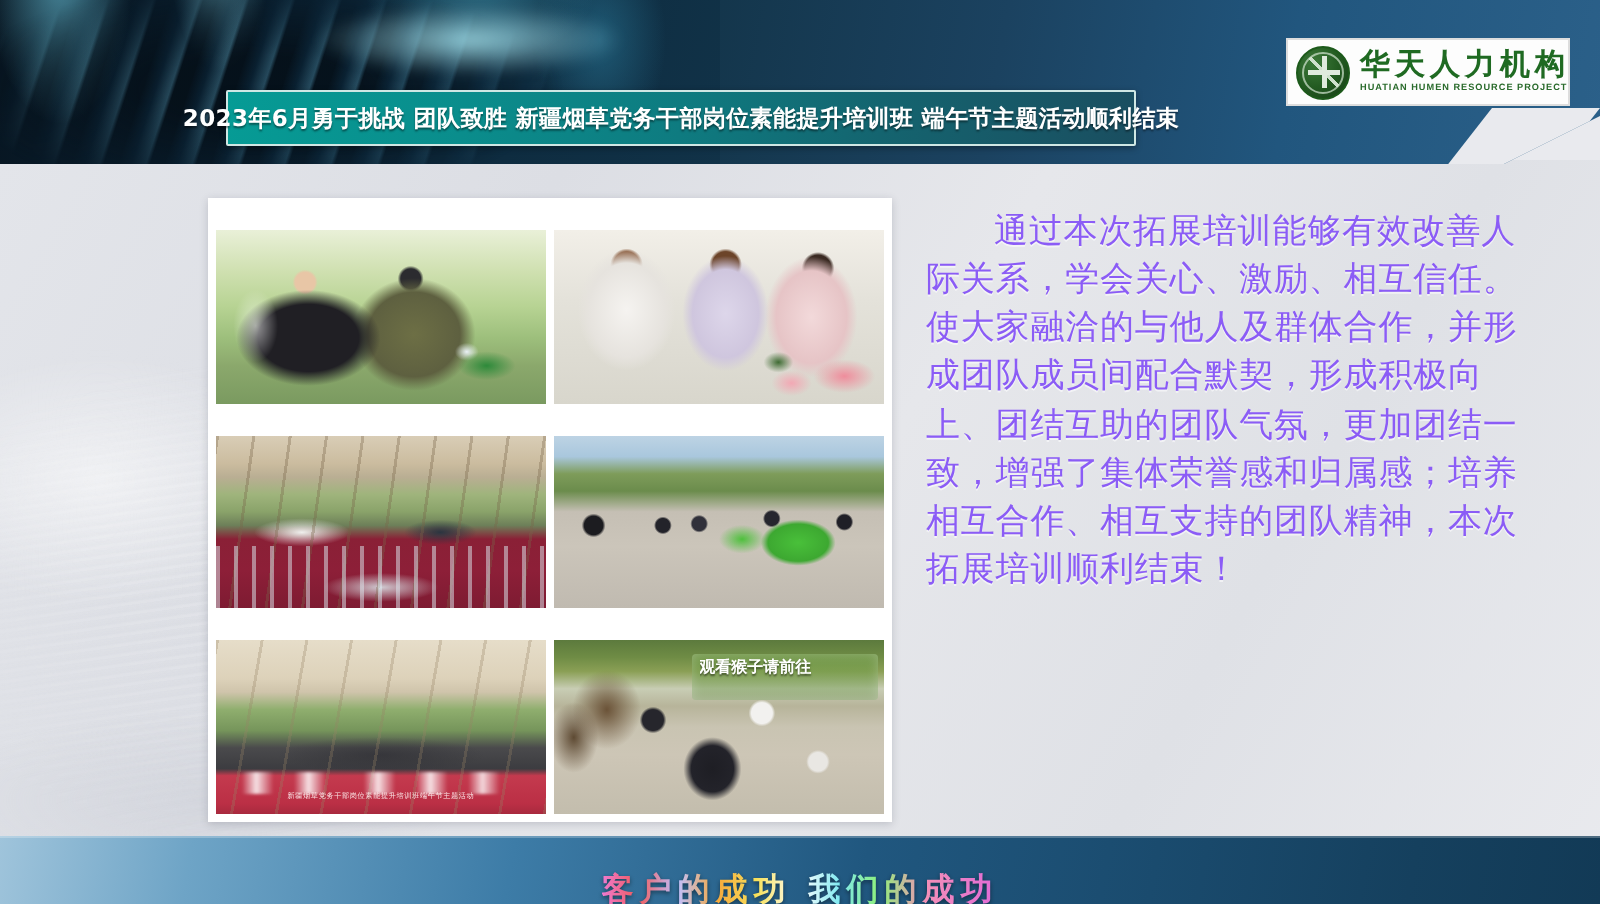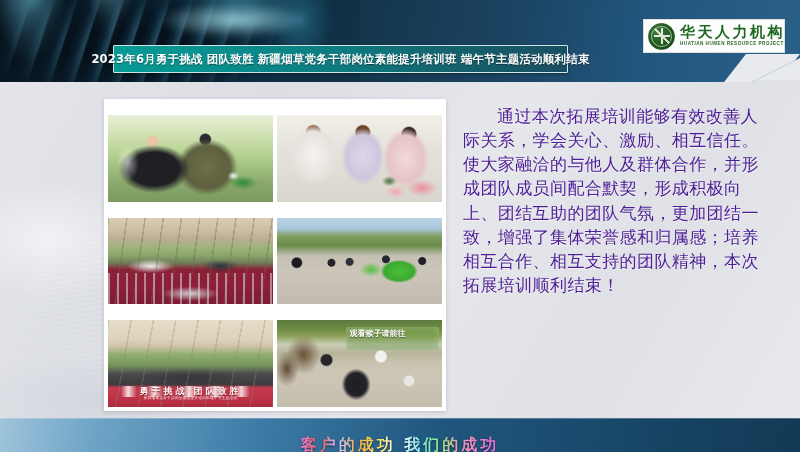--- a/index.html
+++ b/index.html
@@ -382,21 +382,21 @@
     white-space: nowrap;
     overflow: hidden;
     font-family: "DejaVu Sans", "Liberation Sans", sans-serif;
   }
 
   
   .body-text {
     position: absolute;
     left: 463px; top: 104px;
     width: 302px;
-    color: #4c1d95;
+    color: #8b5cf6;
     font-size: 17px;
     line-height: 1.42;
     text-indent: 34px;
     letter-spacing: .4px;
     font-family: "DejaVu Sans", "Liberation Sans", sans-serif;
     text-shadow: 0 1px 0 rgba(255,255,255,0.55);
   }
 
   
   .footer {
@@ -458,21 +458,20 @@
       <span class="logo-en">HUATIAN HUMEN RESOURCE PROJECT</span>
     </div>
   </div>
 
   <div class="photo-card">
     <div class="photo ph1"></div>
     <div class="photo ph2"></div>
     <div class="photo ph3"></div>
     <div class="photo ph4"></div>
     <div class="photo ph5">
-      <div class="ph5-banner">勇于挑战  团队致胜</div>
       <div class="ph5-subbanner">新疆烟草党务干部岗位素能提升培训班端午节主题活动</div>
     </div>
     <div class="photo ph6">
       <div class="ph6-sign">观看猴子请前往</div>
     </div>
   </div>
 
   <div class="body-text">通过本次拓展培训能够有效改善人际关系，学会关心、激励、相互信任。使大家融洽的与他人及群体合作，并形成团队成员间配合默契，形成积极向上、团结互助的团队气氛，更加团结一致，增强了集体荣誉感和归属感；培养相互合作、相互支持的团队精神，本次拓展培训顺利结束！</div>
 
   <div class="footer">

